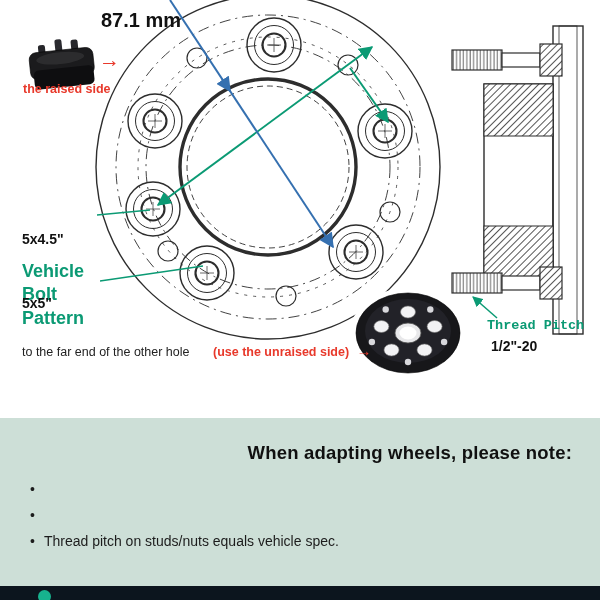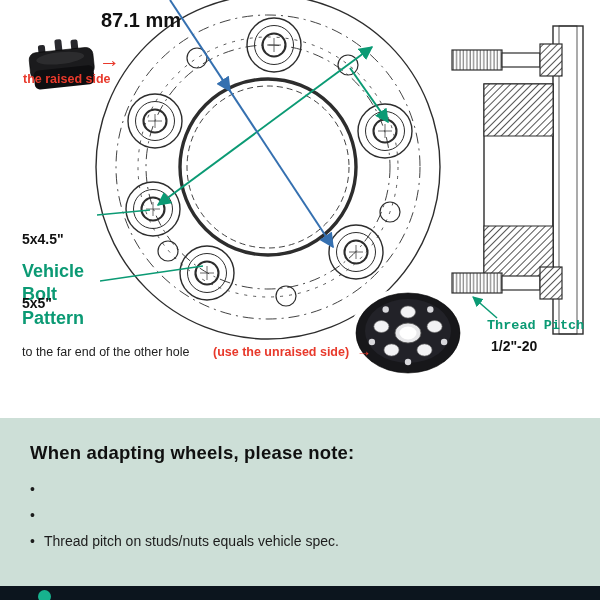--- a/index.html
+++ b/index.html
@@ -4,33 +4,33 @@
 <style>
   html,body{margin:0;padding:0;}
   .page{position:relative;width:600px;height:600px;background:#ffffff;overflow:hidden;
         font-family:"Liberation Sans","DejaVu Sans",sans-serif;color:#1c1c1c;}
   .top{position:absolute;left:0;top:0;width:600px;height:418px;}
   .top svg{position:absolute;left:0;top:0;}
   .lbl{position:absolute;z-index:2;white-space:nowrap;}
   .green{color:#0b9a74;font-weight:bold;}
   .red{color:#e8392b;}
   .bore{left:101px;top:3px;font-weight:bold;font-size:20px;color:#111;margin-top:6px;}
-  .raised{left:23px;top:72px;font-size:12.5px;font-weight:bold;color:#e8392b;}
+  .raised{left:23px;top:82px;font-size:12.5px;font-weight:bold;color:#e8392b;}
   .wheel-l{left:22px;top:197px;width:95px;font-size:13px;line-height:1.3;white-space:normal;}
   .wheel-v{left:22px;top:231px;font-size:14px;font-weight:bold;color:#111;}
   .veh-l{left:22px;top:260px;width:95px;font-size:18px;line-height:1.3;white-space:normal;}
   .veh-v{left:22px;top:295px;font-size:14px;font-weight:bold;color:#111;}
   .note1{left:22px;top:325px;font-size:12.5px;color:#222;}
   .note2{left:22px;top:342px;font-size:12.5px;color:#222;}
   .note2 .red{font-weight:bold;margin-left:20px;}
   .note2 .arrow{font-weight:bold;font-size:15px;margin-left:4px;}
   .tp-l{left:487px;top:318px;font-size:13.5px;font-family:Liberation Mono, monospace;}
   .tp-v{left:491px;top:338px;font-size:14px;font-weight:bold;color:#111;}
   .arrow-big{left:99px;top:48px;font-size:21px;font-weight:bold;color:#e8392b;}
-  .note-panel{position:absolute;left:0;top:418px;width:600px;height:168px;background:#cddfd7;box-sizing:border-box;padding:24px 28px 0 30px;}
+  .note-panel{position:absolute;left:0;top:418px;width:600px;height:168px;background:#cddfd7;box-sizing:border-box;padding:24px 28px 0 30px;text-align:right;}
   .note-panel h2{margin:0 0 18px 0;font-size:18.5px;font-weight:bold;color:#101010;letter-spacing:.2px;}
   .note-panel ul{list-style:none;margin:0;padding:0;}
   .note-panel li{display:flex;gap:9px;font-size:14px;color:#1c1c1c;margin-bottom:10.5px;line-height:1.1;}
   .note-panel li .b{font-size:14px;}
   .band{position:absolute;left:0;top:586px;width:600px;height:14px;background:#0c151e;}
   .band .dot{position:absolute;left:38px;top:4px;width:13px;height:13px;border-radius:50%;background:#17b28e;}
 </style>
 </head>
 <body>
 

